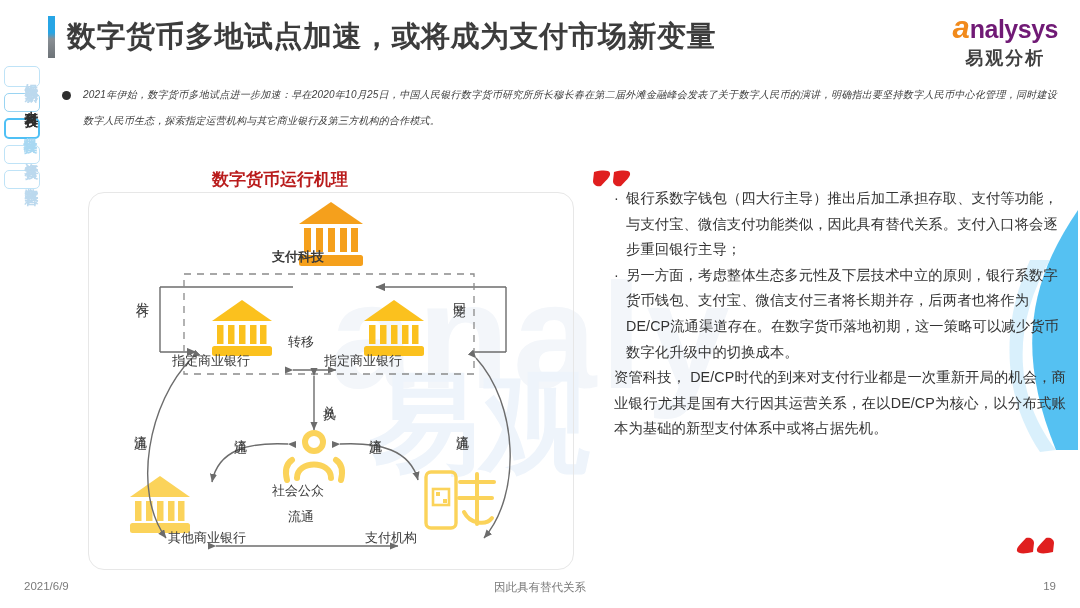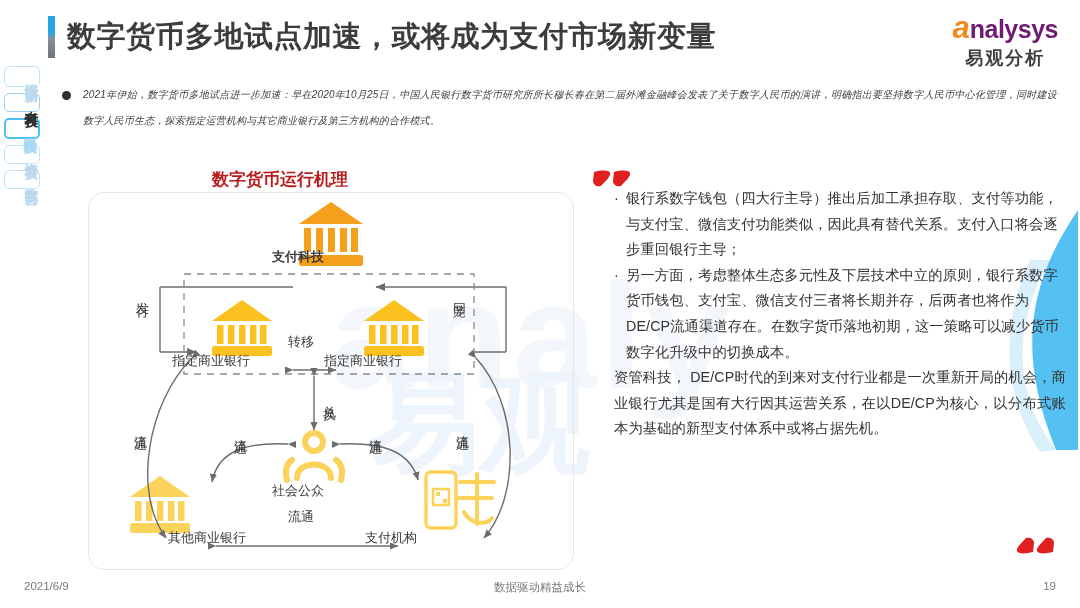--- a/index.html
+++ b/index.html
@@ -279,17 +279,17 @@
     <p>资管科技， DE/CP时代的到来对支付行业都是一次重新开局的机会，商业银行尤其是国有大行因其运营关系，在以DE/CP为核心，以分布式账本为基础的新型支付体系中或将占据先机。</p>
   </div>
 
   <svg class="quote-close" width="40" height="22" viewBox="0 0 40 22">
     <path d="M17 18 C9 20, 2 20, 1 17 C0 13, 6 9, 10 4 C14 3, 18 5, 18 9 Z" fill="#E01F1F"></path>
     <path d="M37 18 C29 20, 22 20, 21 17 C20 13, 26 9, 30 4 C34 3, 38 5, 38 9 Z" fill="#E01F1F"></path>
   </svg>
 
   <div class="footer">
     <div class="footer-left">2021/6/9</div>
-    <div class="footer-center">数据驱动精益成长</div>
+    <div class="footer-center">因此具有替代关系</div>
     <div class="footer-right">19</div>
   </div>
 
 </div>
 
 </body></html>

